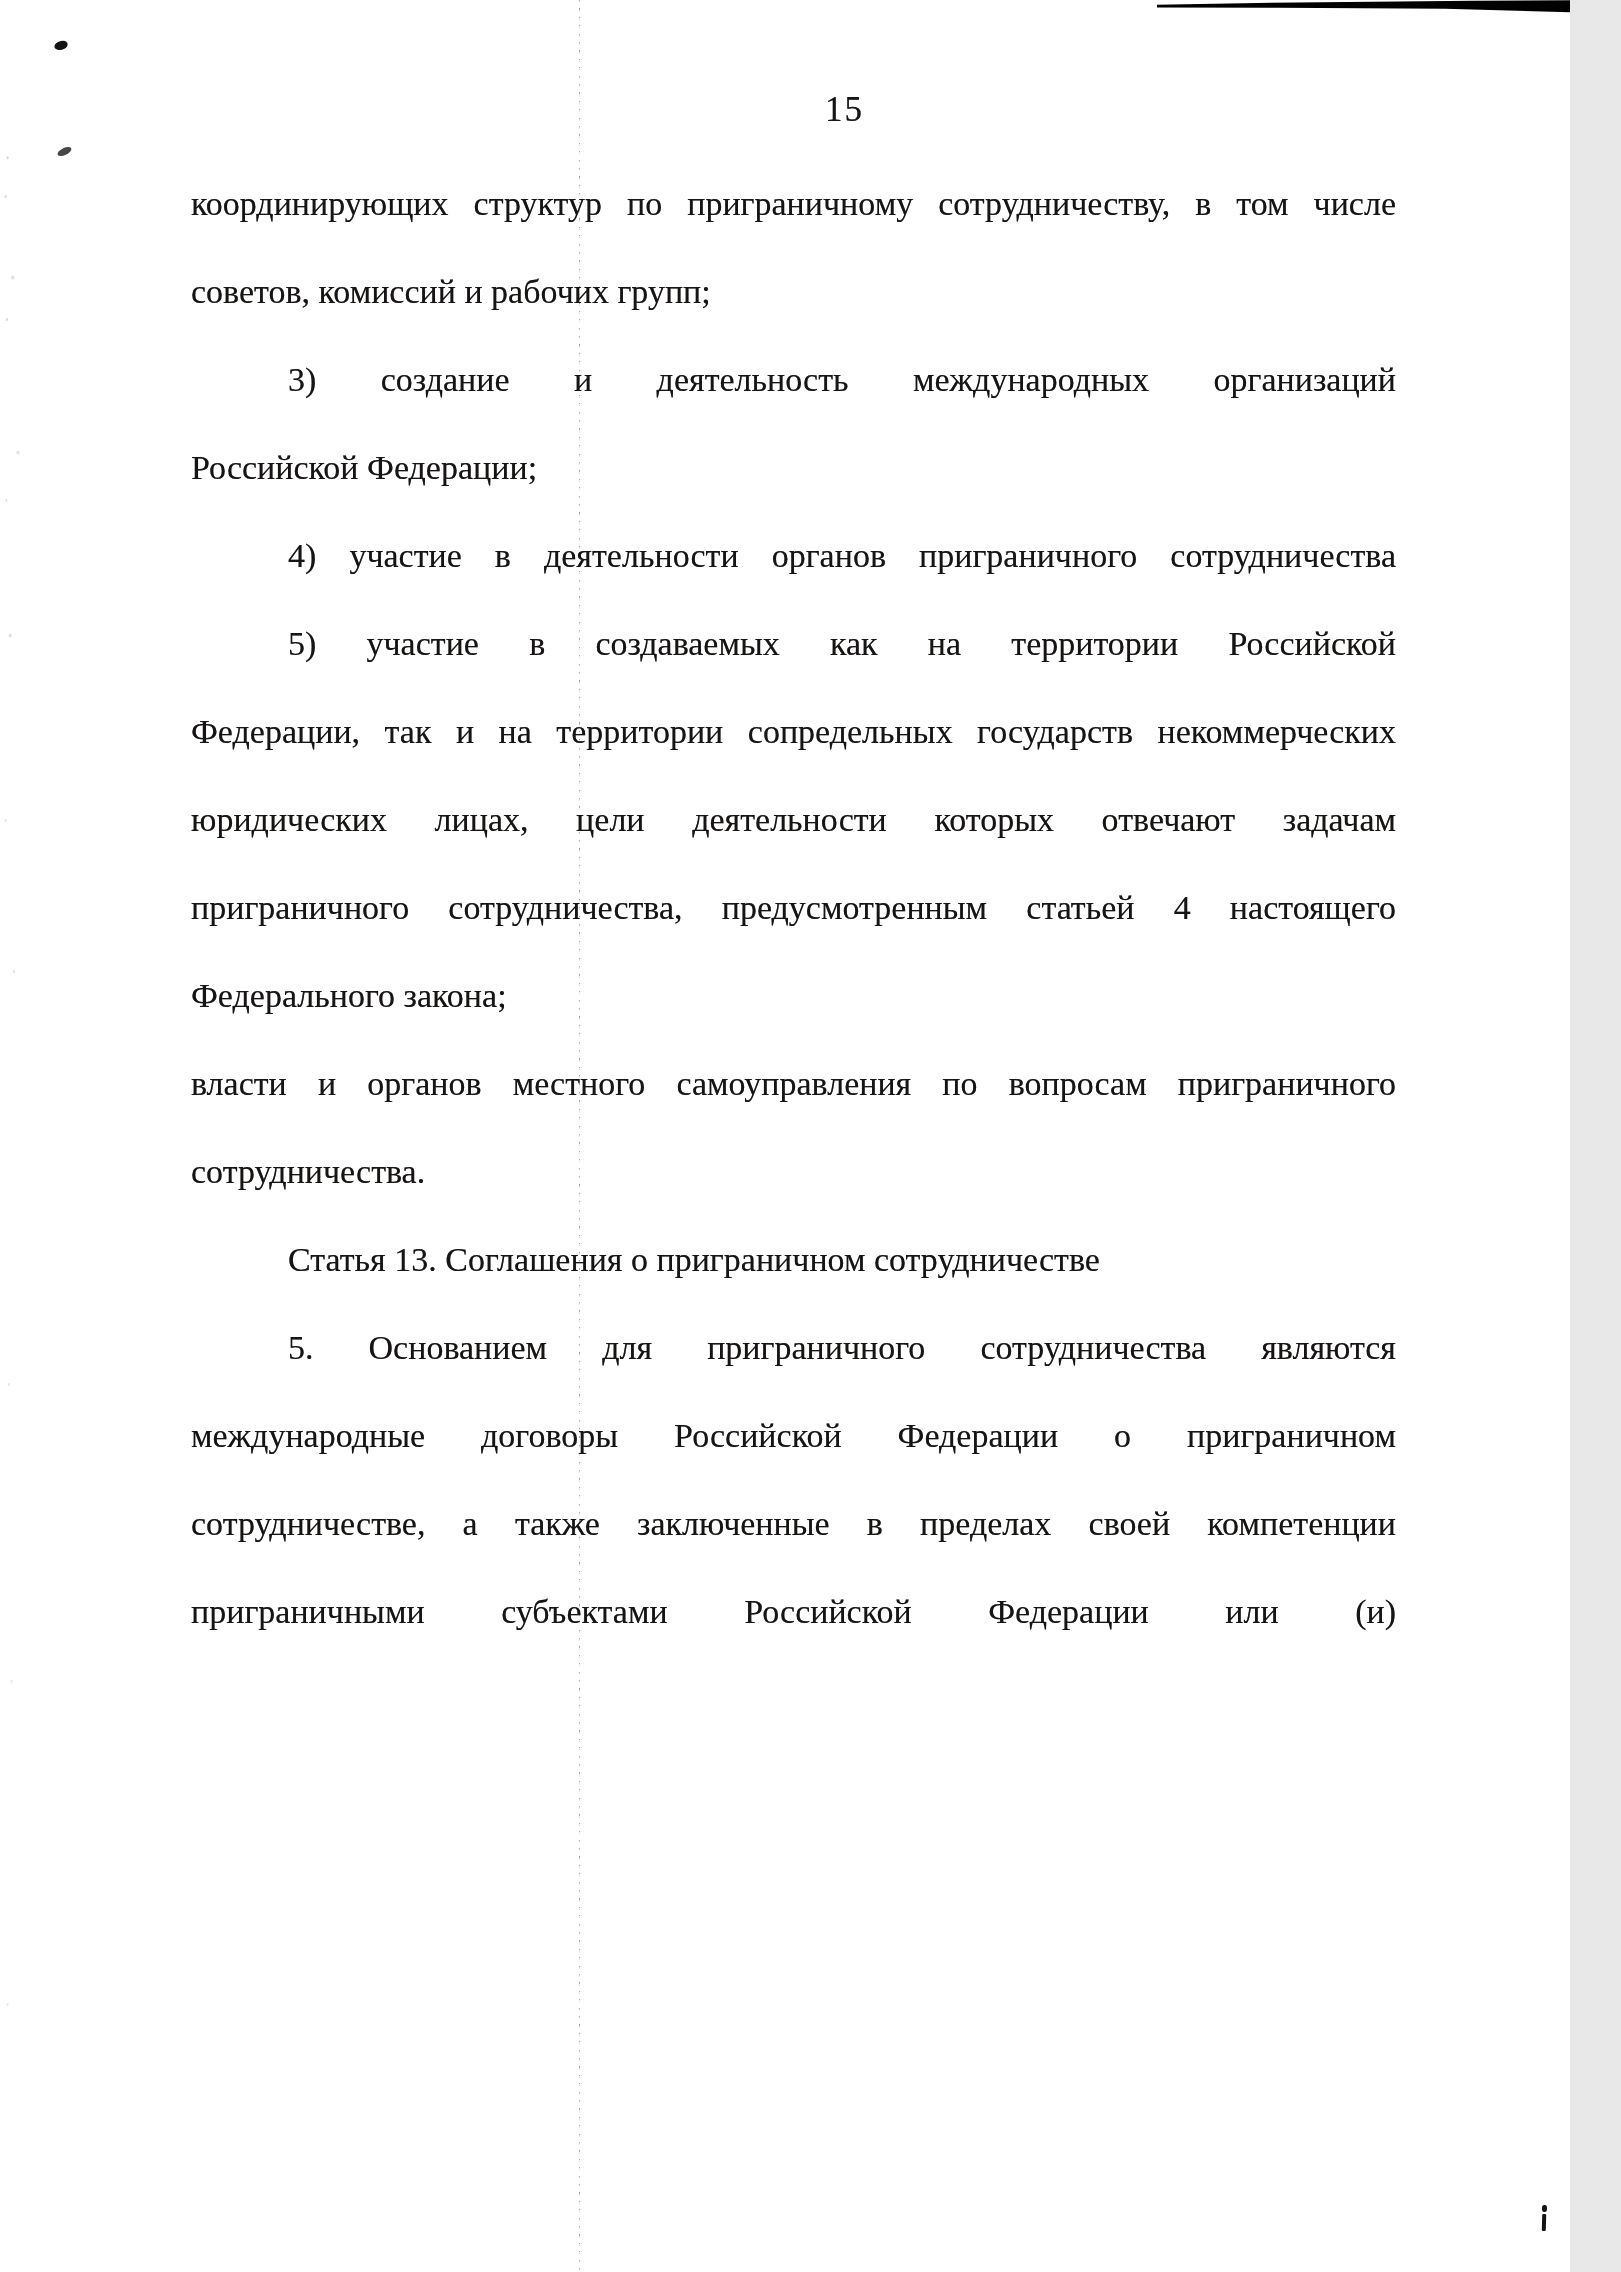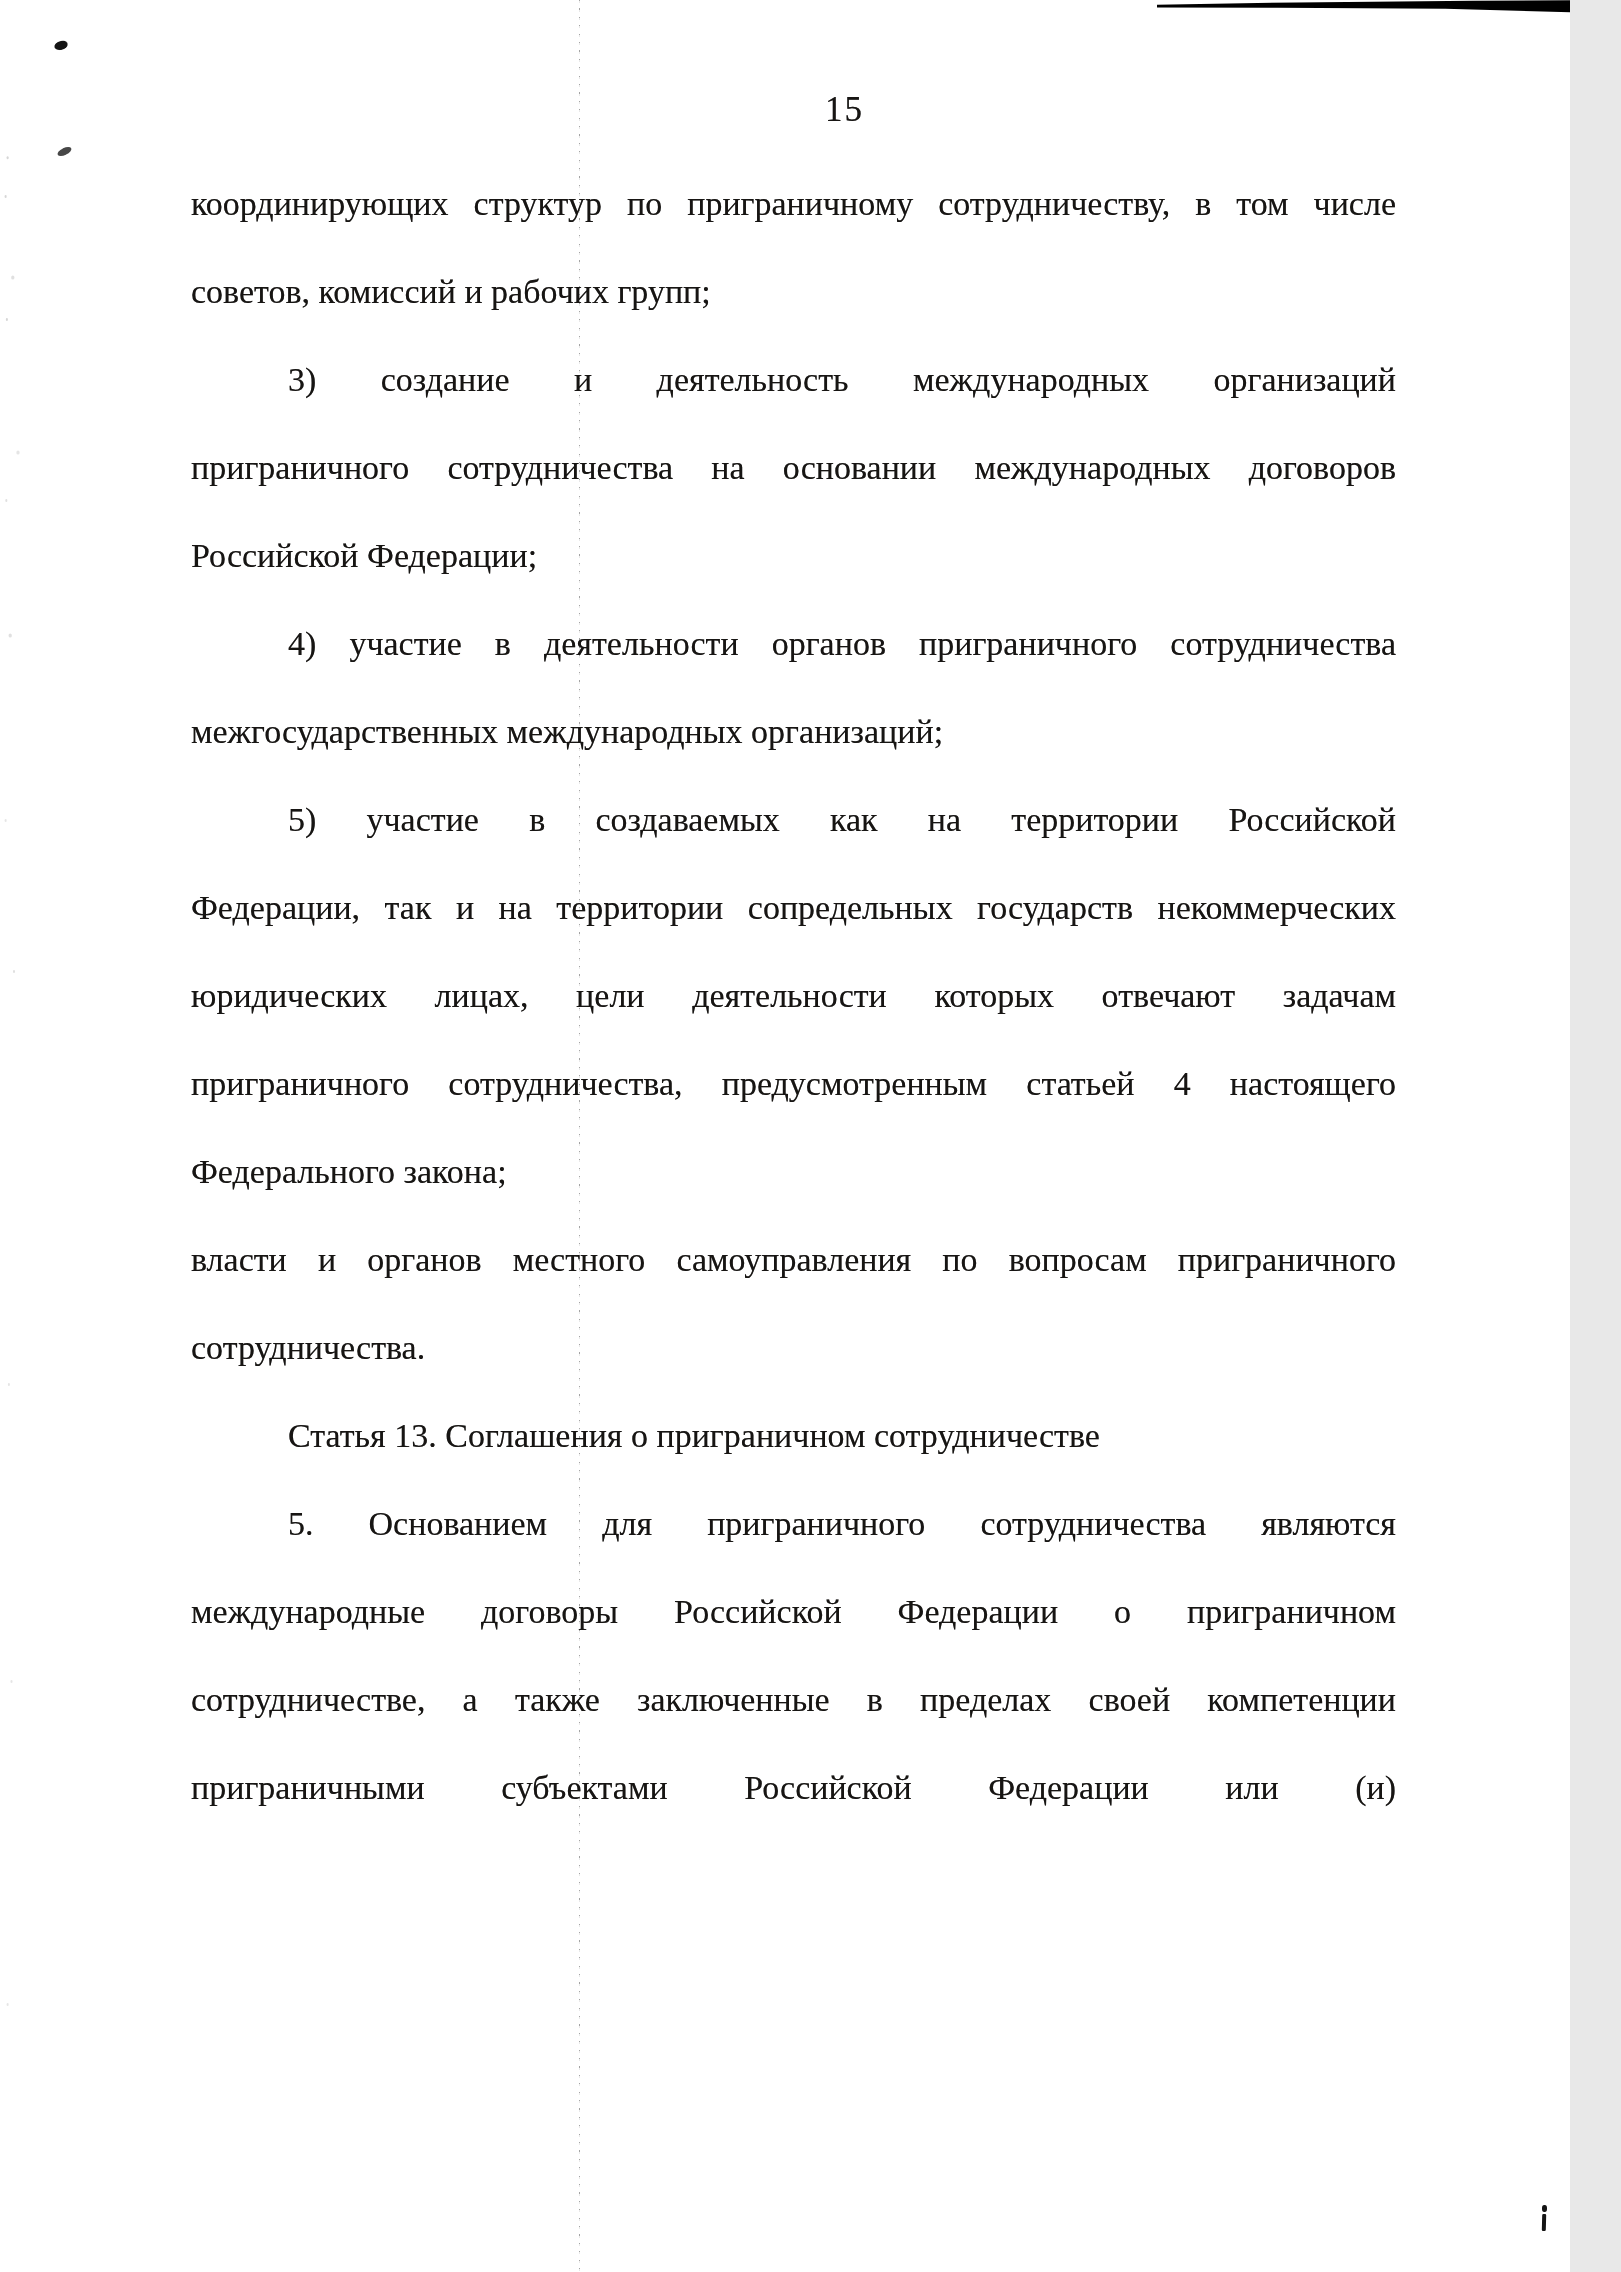--- a/index.html
+++ b/index.html
@@ -98,24 +98,22 @@
   <div class="noise noise-right"></div>
   <div class="imark-dot"></div>
   <div class="imark-bar"></div>
 
   <div class="page-number">15</div>
 
   <div class="textblock">
       <div class="line justify">координирующих структур по приграничному сотрудничеству, в том числе</div>
       <div class="line">советов, комиссий и рабочих групп;</div>
       <div class="line justify indent">3) создание и деятельность международных организаций</div>
-      <div class="line justify">приграничного сотрудничества на основании международных договоров</div>
       <div class="line">Российской Федерации;</div>
       <div class="line justify indent">4) участие в деятельности органов приграничного сотрудничества</div>
-      <div class="line">межгосударственных международных организаций;</div>
       <div class="line justify indent">5) участие в создаваемых как на территории Российской</div>
       <div class="line justify">Федерации, так и на территории сопредельных государств некоммерческих</div>
       <div class="line justify">юридических лицах, цели деятельности которых отвечают задачам</div>
       <div class="line justify">приграничного сотрудничества, предусмотренным статьей 4 настоящего</div>
       <div class="line">Федерального закона;</div>
       <div class="line justify">власти и органов местного самоуправления по вопросам приграничного</div>
       <div class="line">сотрудничества.</div>
       <div class="line indent">Статья 13. Соглашения о приграничном сотрудничестве</div>
       <div class="line justify indent">5. Основанием для приграничного сотрудничества являются</div>
       <div class="line justify">международные договоры Российской Федерации о приграничном</div>

